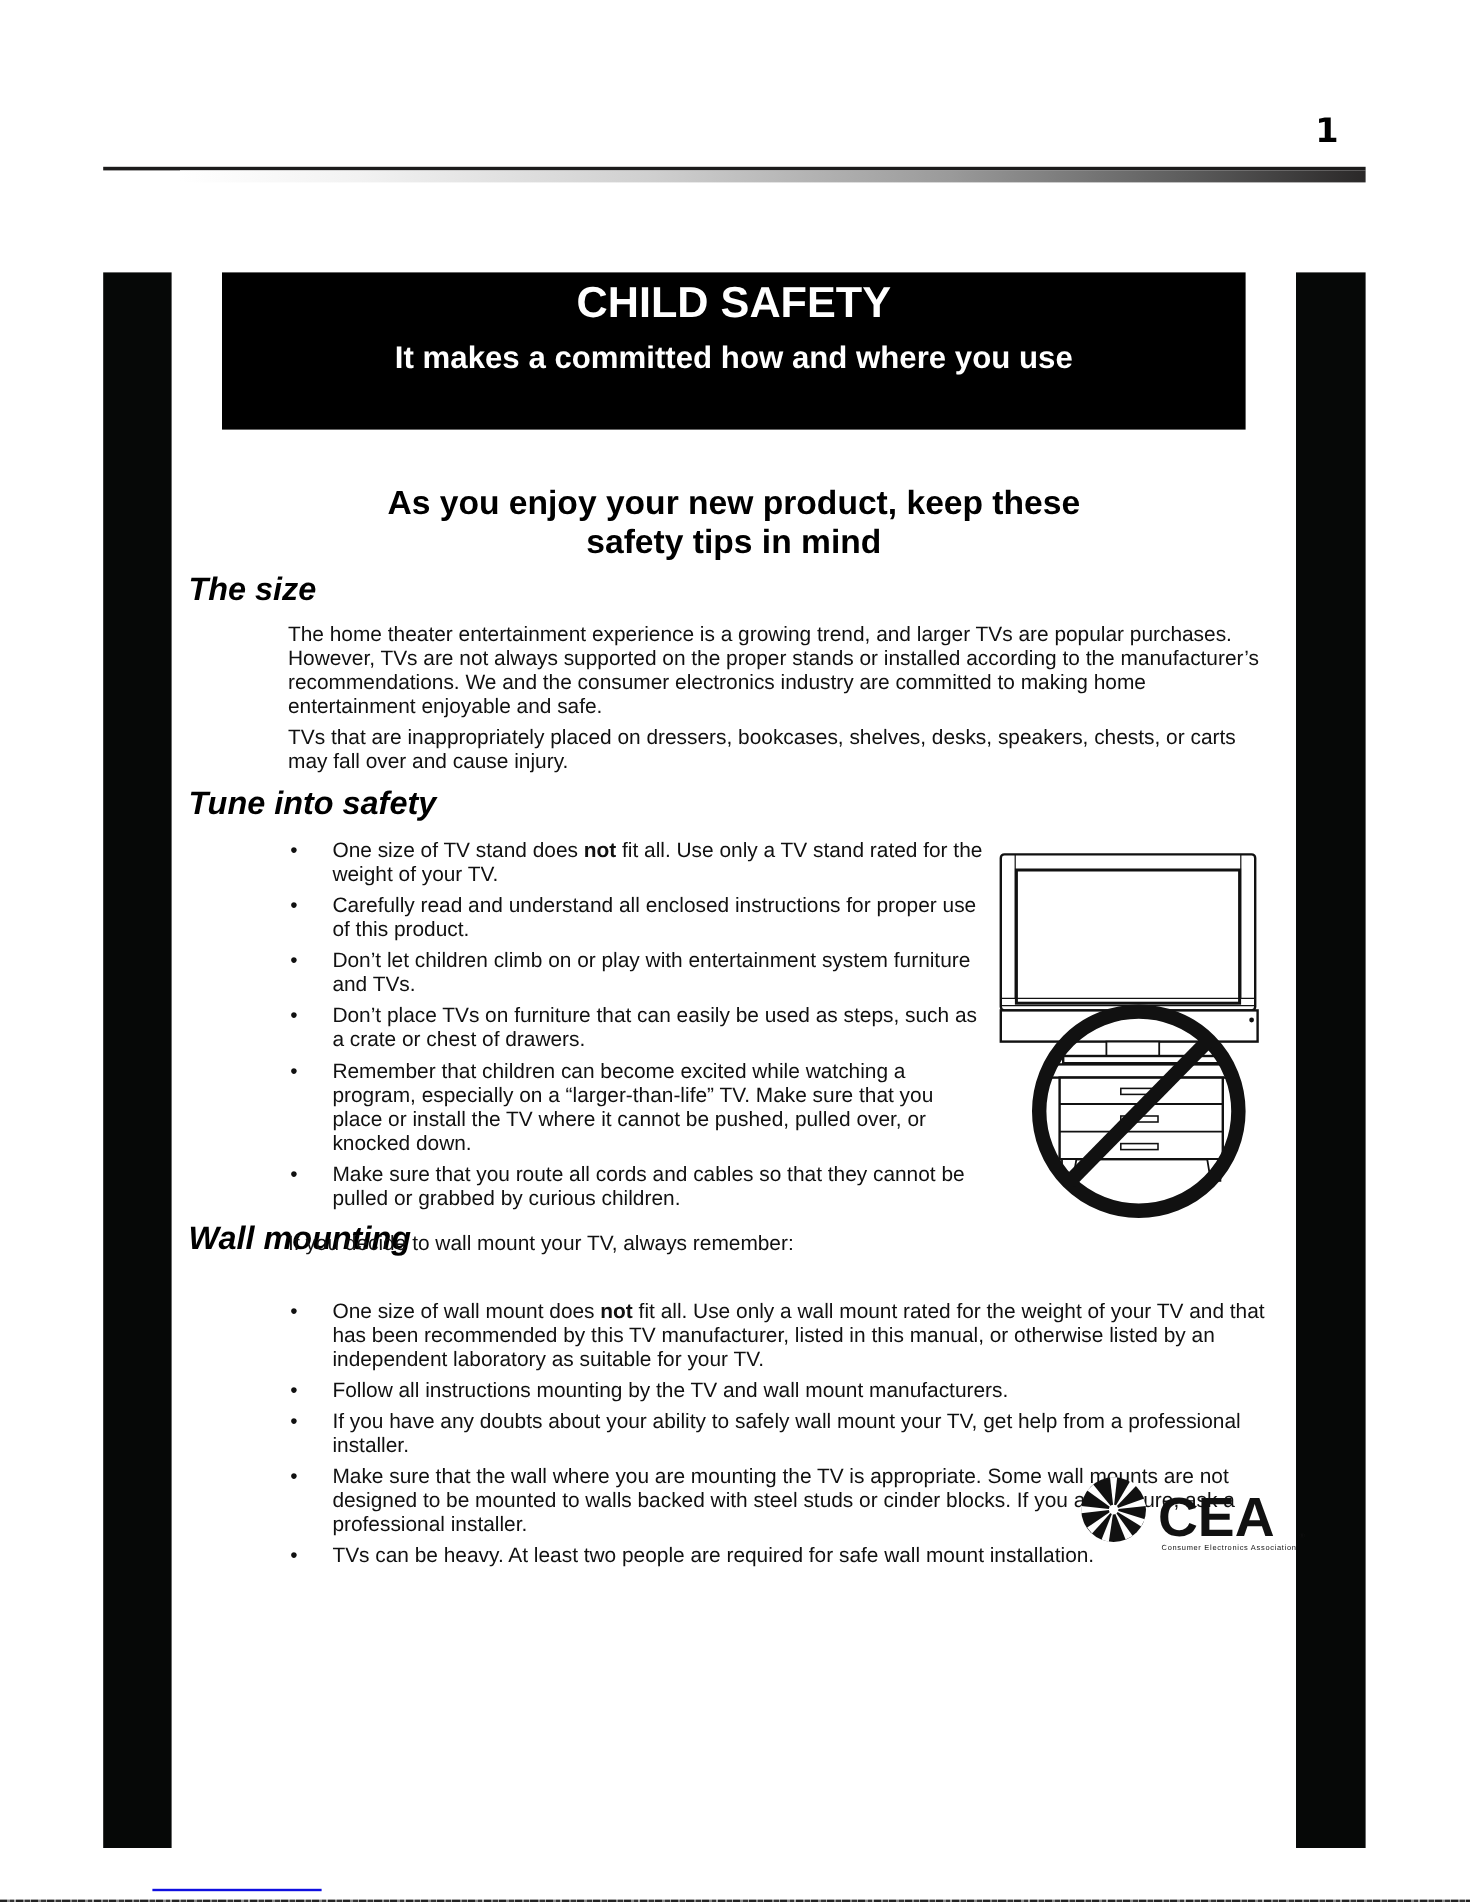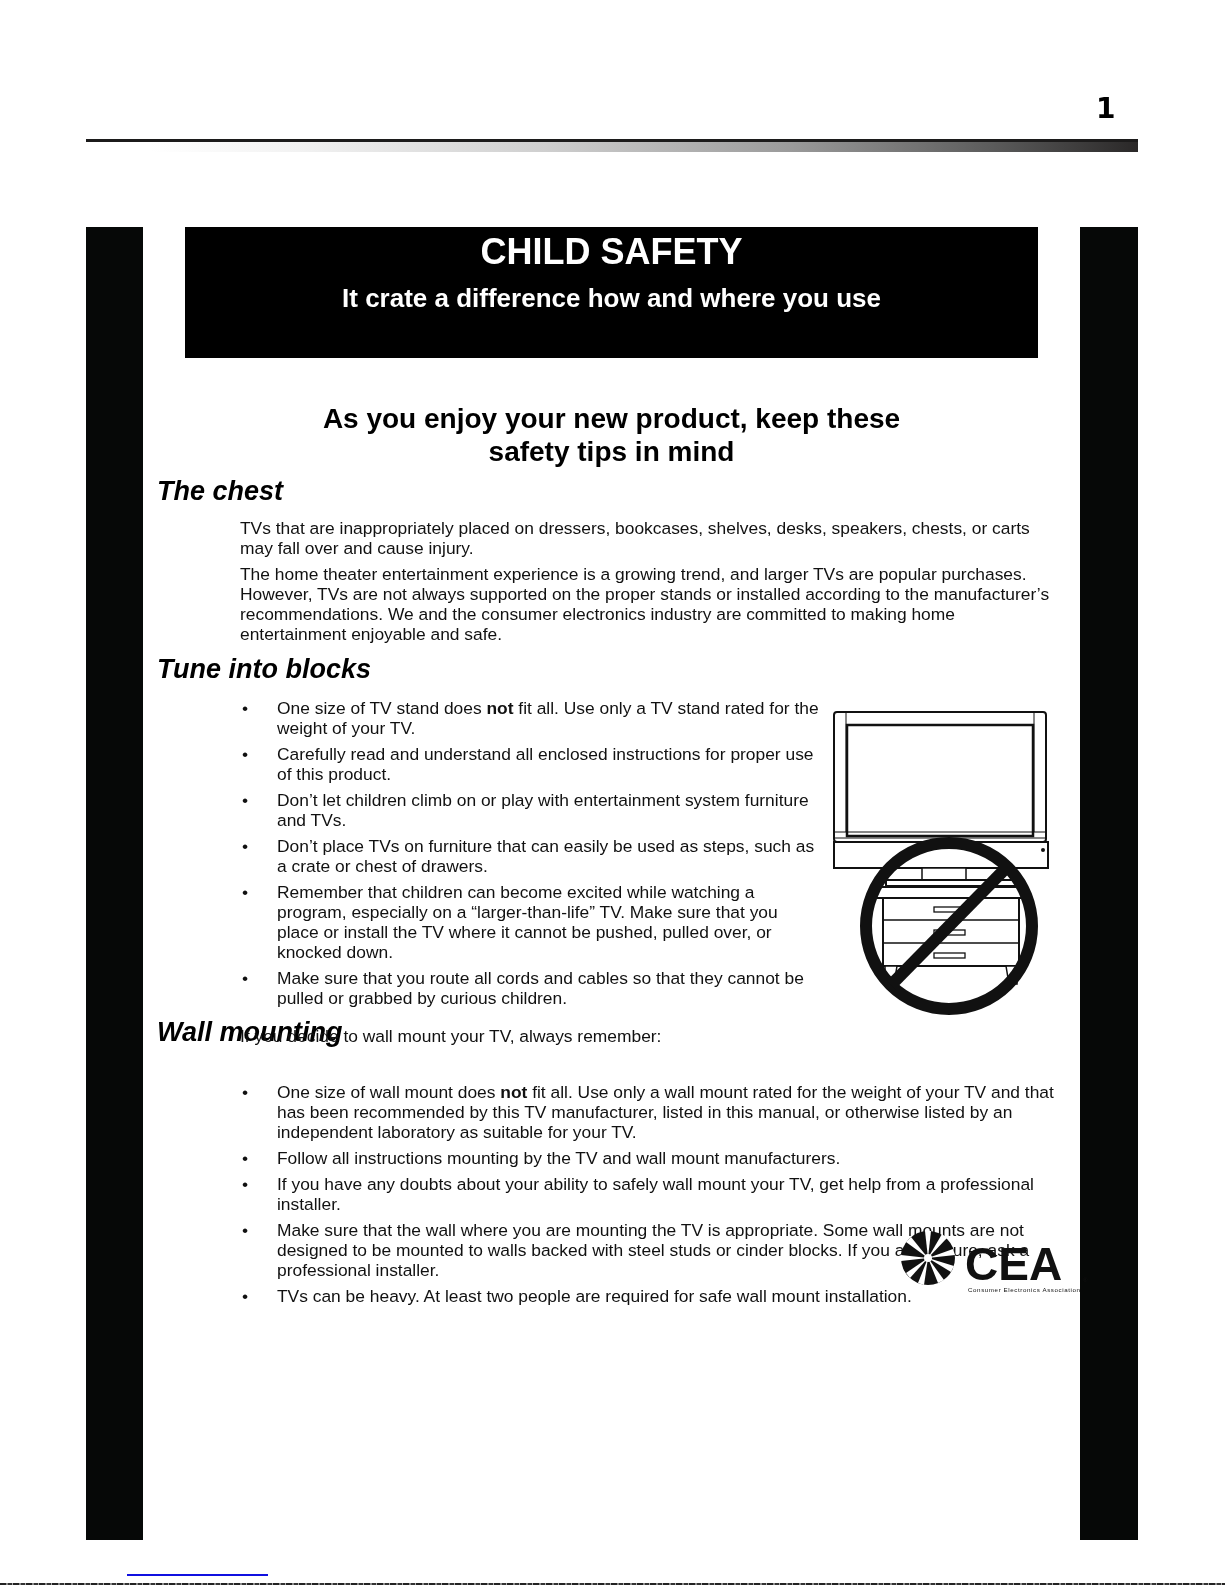--- a/index.html
+++ b/index.html
@@ -67,35 +67,35 @@
 
 <div class="abs page-num">1</div>
 <div class="abs hdr-line"></div>
 <div class="abs hdr-grad"></div>
 
 <div class="abs side left"></div>
 <div class="abs side right"></div>
 
 <div class="abs title-box">
   <div class="title-main">CHILD SAFETY</div>
-  <div class="title-sub">It crate a difference how and where you use</div>
+  <div class="title-sub">It makes a committed how and where you use</div>
 </div>
 
 <div class="abs intro">
   <div>As you enjoy your new product, keep these</div>
   <div>safety tips in mind</div>
 </div>
 
-<div class="abs sec-head" style="top:476px">The chest</div>
+<div class="abs sec-head" style="top:476px">The size</div>
 <div class="abs body-text issue-body">
+  <p class="para">The home theater entertainment experience is a growing trend, and larger TVs are popular purchases. However, TVs are not always supported on the proper stands or installed according to the manufacturer’s recommendations. We and the consumer electronics industry are committed to making home entertainment enjoyable and safe.</p>
   <p class="para">TVs that are inappropriately placed on dressers, bookcases, shelves, desks, speakers, chests, or carts may fall over and cause injury.</p>
-  <p class="para">The home theater entertainment experience is a growing trend, and larger TVs are popular purchases. However, TVs are not always supported on the proper stands or installed according to the manufacturer’s recommendations. We and the consumer electronics industry are committed to making home entertainment enjoyable and safe.</p>
 </div>
 
-<div class="abs sec-head" style="top:654px">Tune into blocks</div>
+<div class="abs sec-head" style="top:654px">Tune into safety</div>
 <div class="abs body-text tune-body">
   <ul class="bullets" id="tune-list">
       <li><span class="dot">•</span><span>One size of TV stand does </span><b>not</b><span> fit all. Use only a TV stand rated for the weight of your TV.</span></li>
       <li><span class="dot">•</span><span>Carefully read and understand all enclosed instructions for proper use of this product.</span><b></b><span></span></li>
       <li><span class="dot">•</span><span>Don’t let children climb on or play with entertainment system furniture and TVs.</span><b></b><span></span></li>
       <li><span class="dot">•</span><span>Don’t place TVs on furniture that can easily be used as steps, such as a crate or chest of drawers.</span><b></b><span></span></li>
       <li><span class="dot">•</span><span>Remember that children can become excited while watching a program, especially on a “larger-than-life” TV. Make sure that you place or install the TV where it cannot be pushed, pulled over, or knocked down.</span><b></b><span></span></li>
       <li><span class="dot">•</span><span>Make sure that you route all cords and cables so that they cannot be pulled or grabbed by curious children.</span><b></b><span></span></li>
     </ul>
 </div>

